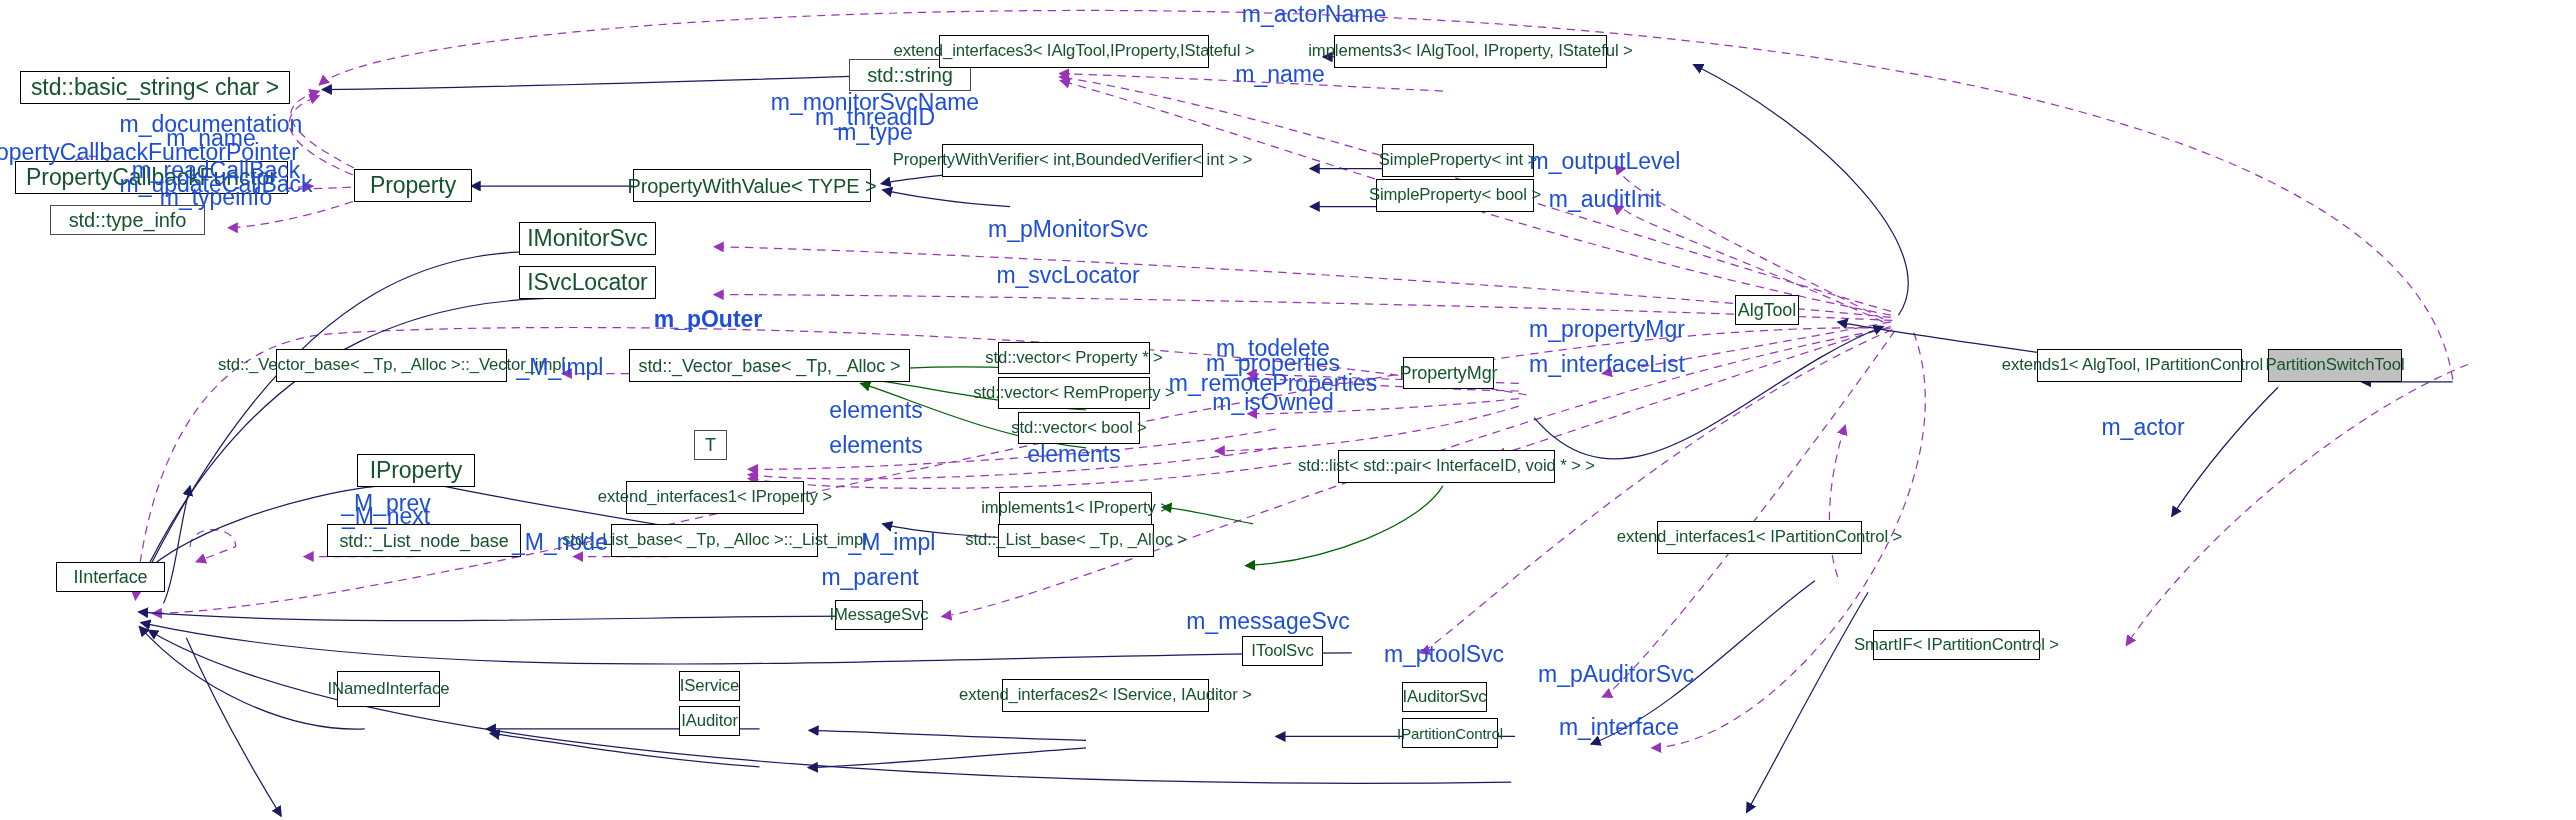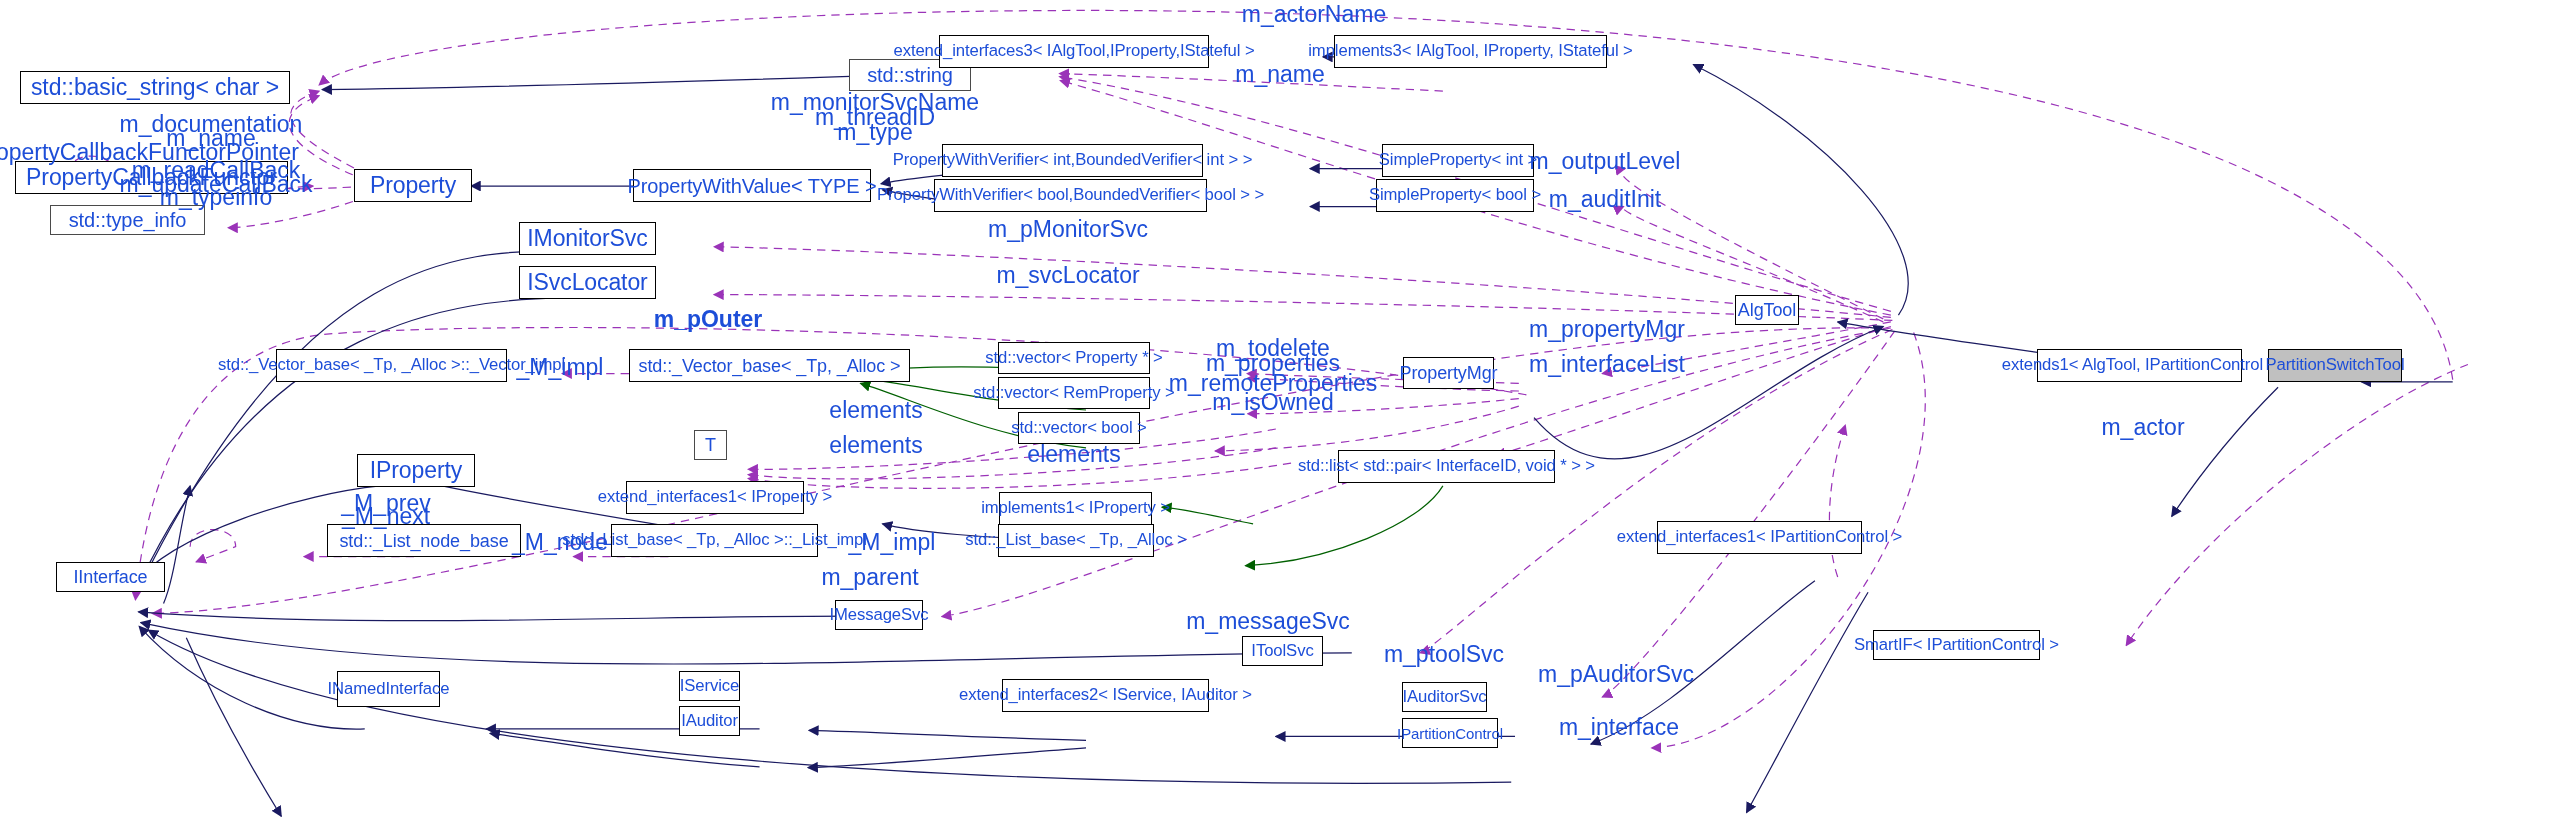--- a/index.html
+++ b/index.html
@@ -11,21 +11,21 @@
     background:#ffffff;
     font-family:"Liberation Sans", sans-serif;
     overflow:hidden;
   }
   svg#edges{position:absolute;left:0;top:0;width:2576px;height:820px;}
   .node{
     position:absolute;
     box-sizing:border-box;
     border:0.8px solid #000000;
     background:#ffffff;
-    color:#1d4ed8;
+    color:#14532d;
     font-size:11.4px;
     line-height:1;
     display:flex;
     align-items:center;
     justify-content:center;
     white-space:nowrap;
     padding:0 4.6px;
     letter-spacing:-0.1px;
   }
   .node.highlight{background:#c0c0c0;}
@@ -268,21 +268,20 @@
   <div class="node" style="left: 1873px; top: 630px; width: 167px; height: 30px; font-size: 16.7px;">SmartIF&lt; IPartitionControl &gt;</div>
 
   <div class="node" style="left: 1735px; top: 295px; width: 64px; height: 30px; font-size: 18px;">AlgTool</div>
 
   <div class="node" style="left: 2037px; top: 349px; width: 205px; height: 33px; font-size: 16.7px;">extends1&lt; AlgTool, IPartitionControl &gt;</div>
 
   <div class="node highlight" style="left: 2268px; top: 349px; width: 134px; height: 33px; font-size: 16.7px;">PartitionSwitchTool</div>
 
   <div class="node" style="left: 942px; top: 144px; width: 261px; height: 33px; font-size: 16.7px;">PropertyWithVerifier&lt; int,BoundedVerifier&lt; int &gt; &gt;</div>
 
-  <div class="node" style="left: 934px; top: 179px; width: 273px; height: 33px; font-size: 16.7px;">PropertyWithVerifier&lt; bool,BoundedVerifier&lt; bool &gt; &gt;</div>
 
   <div class="node" style="left: 1382px; top: 144px; width: 152px; height: 33px; font-size: 16.7px;">SimpleProperty&lt; int &gt;</div>
 
   <div class="node" style="left: 1376px; top: 179px; width: 158px; height: 33px; font-size: 16.7px;">SimpleProperty&lt; bool &gt;</div>
 
   <div class="node" style="left: 939px; top: 35px; width: 270px; height: 33px; font-size: 16.7px;">extend_interfaces3&lt; IAlgTool,IProperty,IStateful &gt;</div>
 
   <div class="node" style="left: 1334px; top: 35px; width: 273px; height: 33px; font-size: 16.7px;">implements3&lt; IAlgTool, IProperty, IStateful &gt;</div>
 
   <div class="edge-label" style="left: 1314px; top: 1.5px; font-size: 23px;">m_actorName</div>

